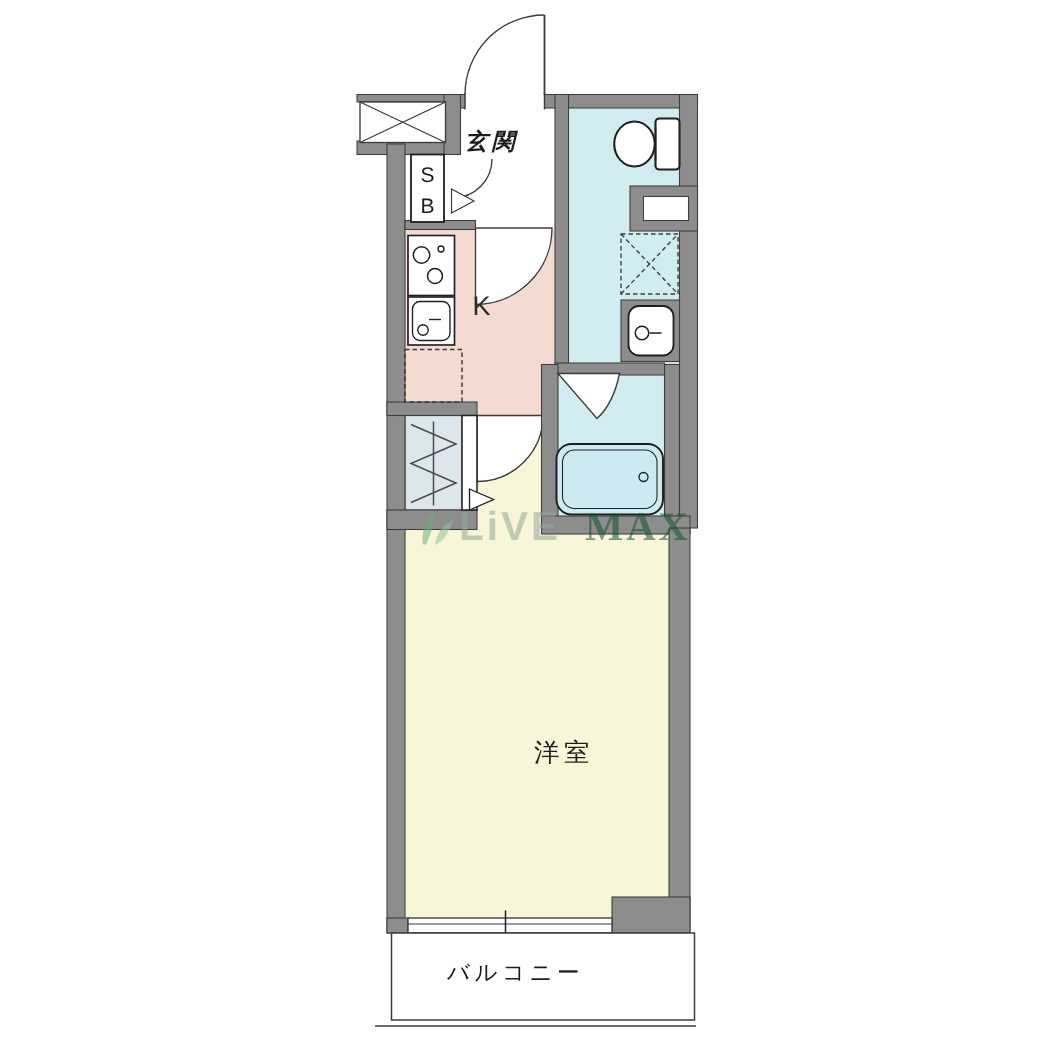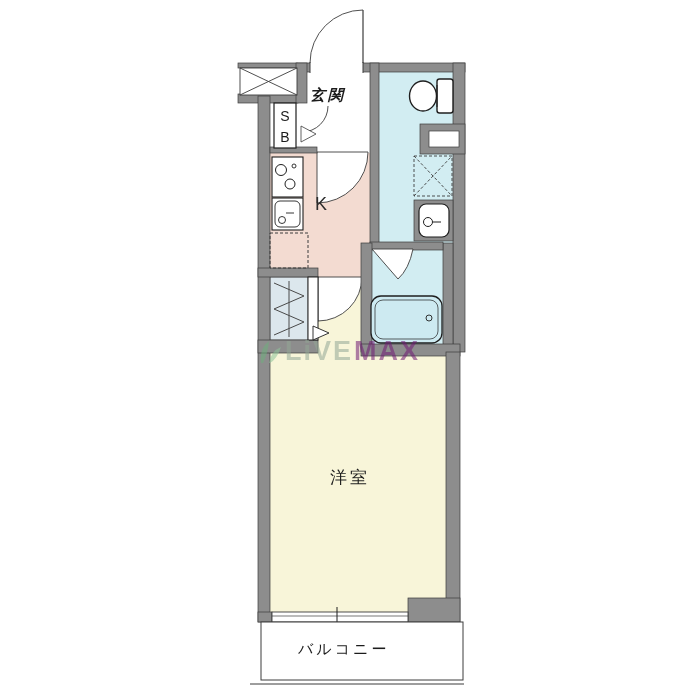--- a/index.html
+++ b/index.html
@@ -3,27 +3,27 @@
 <meta charset="utf-8">
 <style>
   html,body{margin:0;padding:0;background:#ffffff;}
   #canvas{position:relative;width:700px;height:700px;background:#ffffff;overflow:hidden;
           font-family:"Liberation Sans","DejaVu Sans",sans-serif;}
   #plan-svg{position:absolute;left:0;top:0;}
   .lbl{position:absolute;color:#1c1c1c;white-space:nowrap;line-height:1;}
   .lbl-entrance{left:310px;top:87px;font-size:15px;letter-spacing:3px;font-weight:600;font-style:italic;}
   .lbl-sb{left:275px;top:106px;width:20px;text-align:center;font-size:14px;line-height:21px;}
   .lbl-k{left:315px;top:195px;font-size:18px;color:#2c2c2c;}
-  .lbl-room{left:330px;top:469px;width:66px;text-align:left;font-size:17px;letter-spacing:3px;}
+  .lbl-room{left:330px;top:493px;width:66px;text-align:right;font-size:17px;letter-spacing:3px;}
   .lbl-balcony{left:298px;top:641px;width:126px;text-align:left;font-size:15px;letter-spacing:3px;}
-  .watermark{position:absolute;left:255px;top:334px;width:230px;height:34px;opacity:.55;
+  .watermark{position:absolute;left:276px;top:334px;width:230px;height:34px;opacity:.55;
              display:flex;align-items:center;pointer-events:none;}
   .wm-text{font-size:27px;font-weight:bold;letter-spacing:2px;}
   .wm-live{color:#93a896;}
-  .wm-max{color:#701a75;margin-left:1px;}
+  .wm-max{color:#14532d;margin-left:16px;font-family:Liberation Serif, serif;}
 </style>
 </head>
 <body>
 
 <div id="canvas">
 
   <svg id="plan-svg" width="700" height="700" viewBox="0 0 700 700">
 
     <rect x="296" y="71" width="74" height="82" fill="#ffffff"></rect>
     <rect x="379" y="71" width="74" height="172" fill="#d2edf2"></rect>

